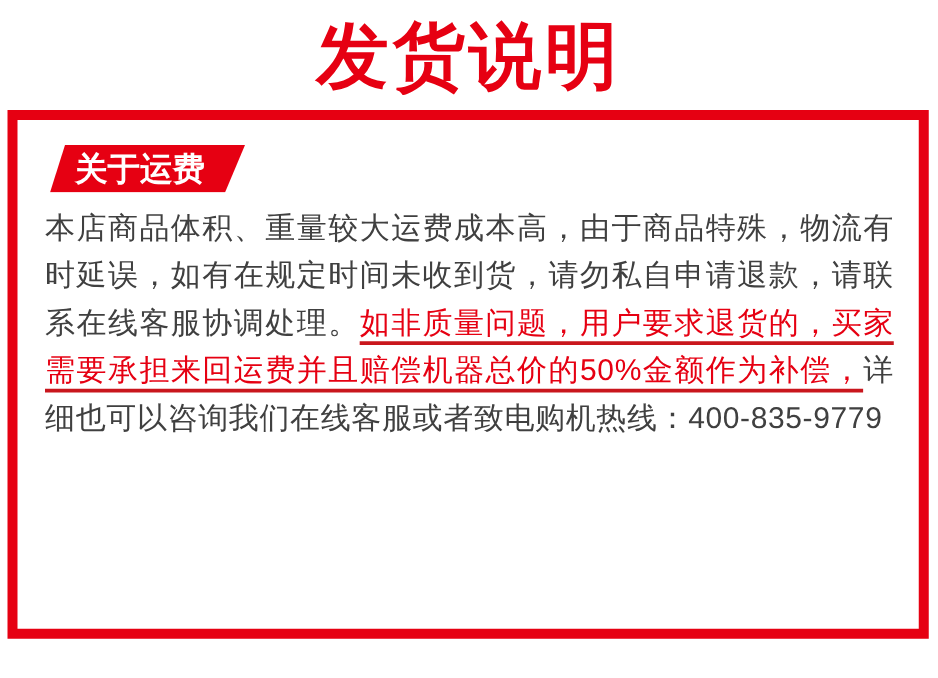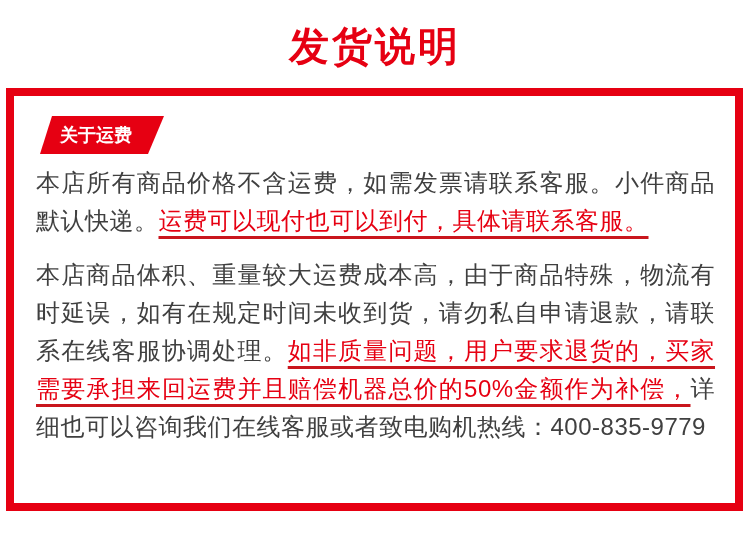--- a/index.html
+++ b/index.html
@@ -8,41 +8,41 @@
     height: 542px;
     background: #ffffff;
     font-family: "Liberation Sans", "DejaVu Sans", sans-serif;
     overflow: hidden;
   }
   .page-title {
     margin: 0;
     padding-top: 10px;
     height: 72px;
     text-align: center;
-    font-size: 40px;
+    font-size: 58px;
     line-height: 72px;
     font-weight: bold;
     color: #e60012;
     letter-spacing: 3px;
   }
   .notice-box {
     box-sizing: border-box;
     margin: 6px 7px 0 6px;
     height: 423px;
     border: 8px solid #e60012;
     padding: 20px 20px 0 22px;
     background: #ffffff;
   }
   .section { margin: 0; }
   .banner {
     display: inline-block;
     margin-left: 4px;
     background: #e60012;
     color: #ffffff;
-    font-size: 18px;
+    font-size: 26px;
     font-weight: bold;
     line-height: 28px;
     padding: 5px 32px 5px 20px;
     clip-path: polygon(12px 0, 100% 0, calc(100% - 16px) 100%, 0 100%);
   }
   .para {
     margin: 10px 0 16px 0;
     font-size: 24px;
     line-height: 38px;
     color: #404040;
@@ -64,21 +64,20 @@
 <div class="page">
 
   <h1 class="page-title">发货说明</h1>
 
   <div class="notice-box">
 
     <section class="section section-shipping-fee">
       <div class="banner">
         <span>关于运费</span>
       </div>
-      <p class="para"><span>本店所有商品价格不含运费，如需发票请联系客服。小件商品默认快递。</span><span class="red-u">运费可以现付也可以到付，具体请联系客服。</span></p>
     </section>
 
     <section class="section section-returns">
       <p class="para"><span>本店商品体积、重量较大运费成本高，由于商品特殊，物流有时延误，如有在规定时间未收到货，请勿私自申请退款，请联系在线客服协调处理。</span><span class="red-u">如非质量问题，用户要求退货的，买家需要承担来回运费并且赔偿机器总价的50%金额作为补偿，</span><span>详细也可以咨询我们在线客服或者致电购机热线：</span><span>400-835-9779</span></p>
     </section>
 
   </div>
 </div>
 
 </body></html>

